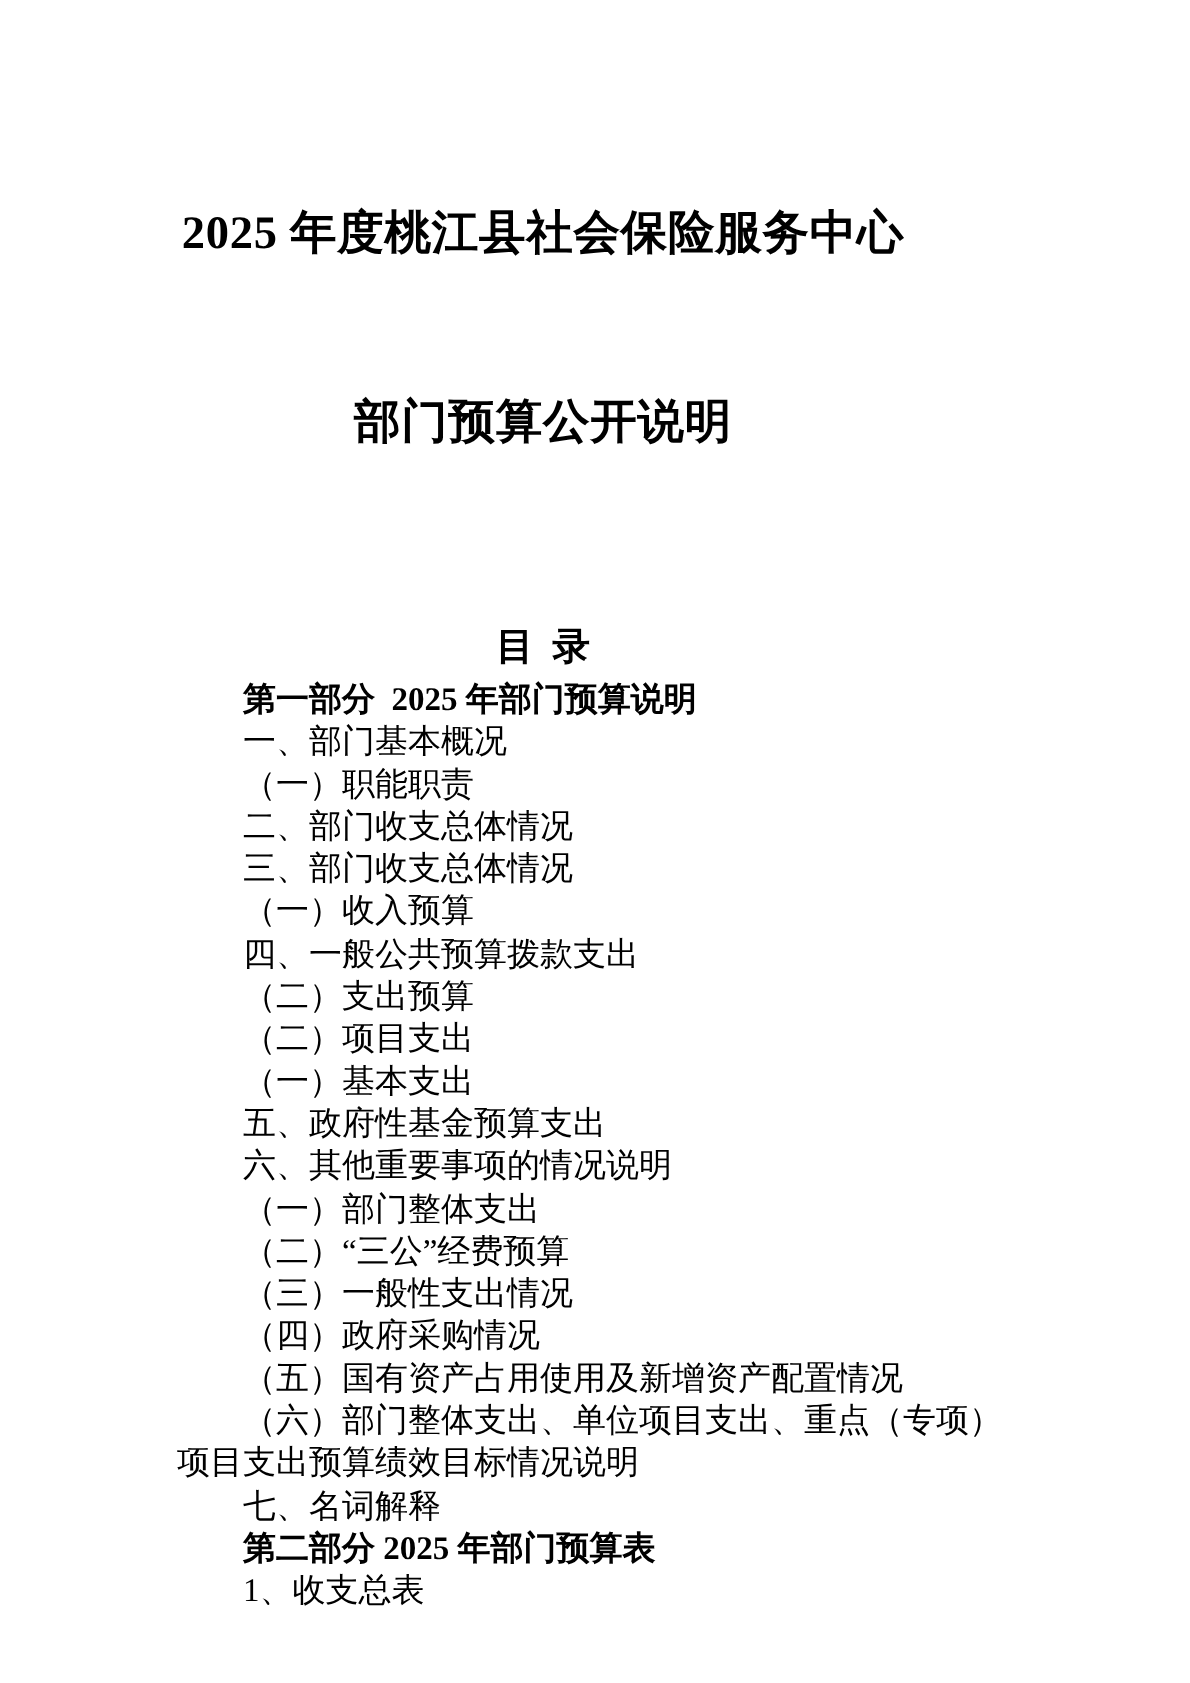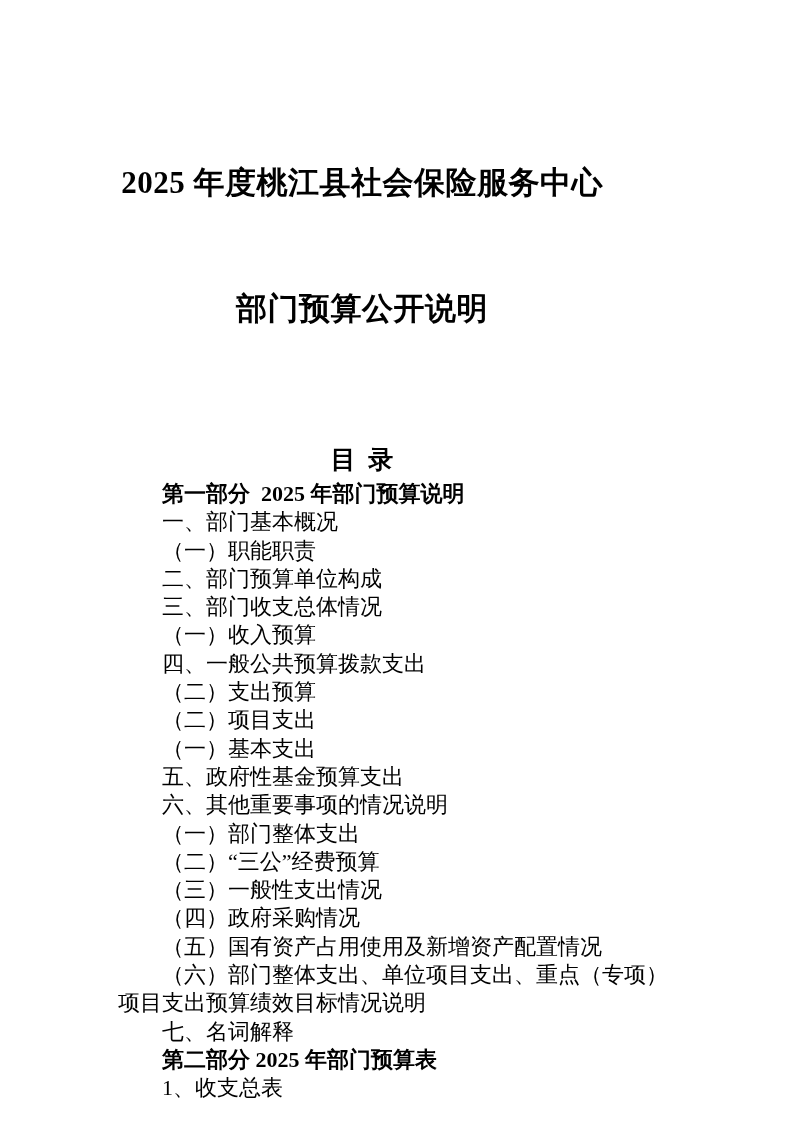--- a/index.html
+++ b/index.html
@@ -9,21 +9,21 @@
   }
   .page {
     position: relative;
     width: 724px;
     height: 1122px;
     background: #ffffff;
     color: #000000;
     font-family: "Liberation Serif", "DejaVu Serif", serif;
     overflow: hidden;
     box-sizing: border-box;
-    padding: 78px 118px 0 118px;
+    padding: 50px 118px 0 118px;
   }
   .doc-title {
     text-align: center;
     font-size: 31px;
     font-weight: bold;
     line-height: 42px;
     letter-spacing: 0.5px;
     white-space: pre;
   }
   .toc-heading {
@@ -57,21 +57,21 @@
     <div>2025 年度桃江县社会保险服务中心</div>
     <div>部门预算公开说明</div>
   </div>
 
   <div class="toc-heading">目  录</div>
 
   <div class="toc-list">
       <div class="toc-line bold indent">第一部分  2025 年部门预算说明</div>
       <div class="toc-line indent">一、部门基本概况</div>
       <div class="toc-line indent">（一）职能职责</div>
-      <div class="toc-line indent">二、部门预算单位构成</div>
+      <div class="toc-line indent">二、部门收支总体情况</div>
       <div class="toc-line indent">三、部门收支总体情况</div>
       <div class="toc-line indent">（一）收入预算</div>
       <div class="toc-line indent">四、一般公共预算拨款支出</div>
       <div class="toc-line indent">（二）支出预算</div>
       <div class="toc-line indent">（二）项目支出</div>
       <div class="toc-line indent">（一）基本支出</div>
       <div class="toc-line indent">五、政府性基金预算支出</div>
       <div class="toc-line indent">六、其他重要事项的情况说明</div>
       <div class="toc-line indent">（一）部门整体支出</div>
       <div class="toc-line indent">（二）“三公”经费预算</div>

